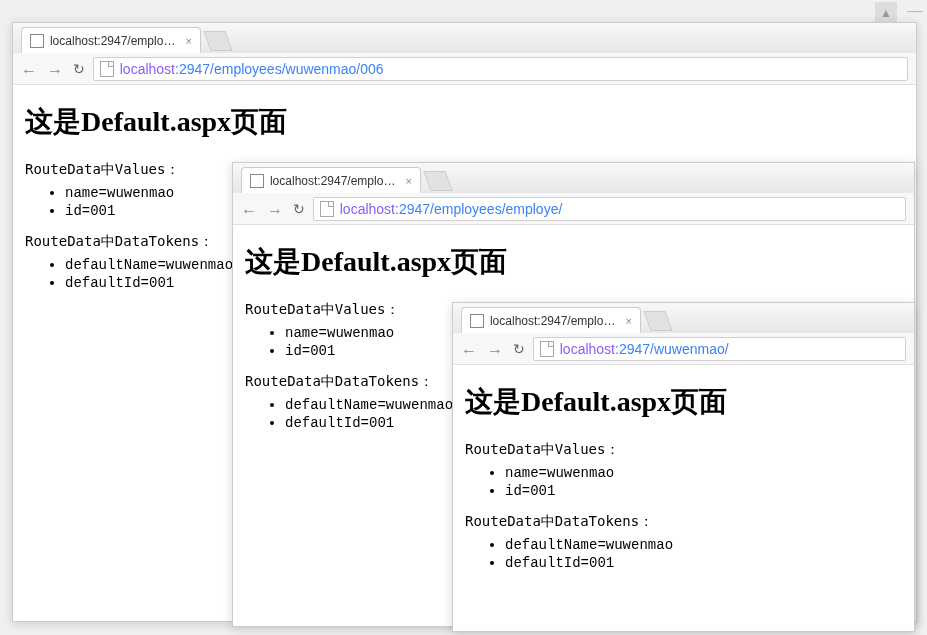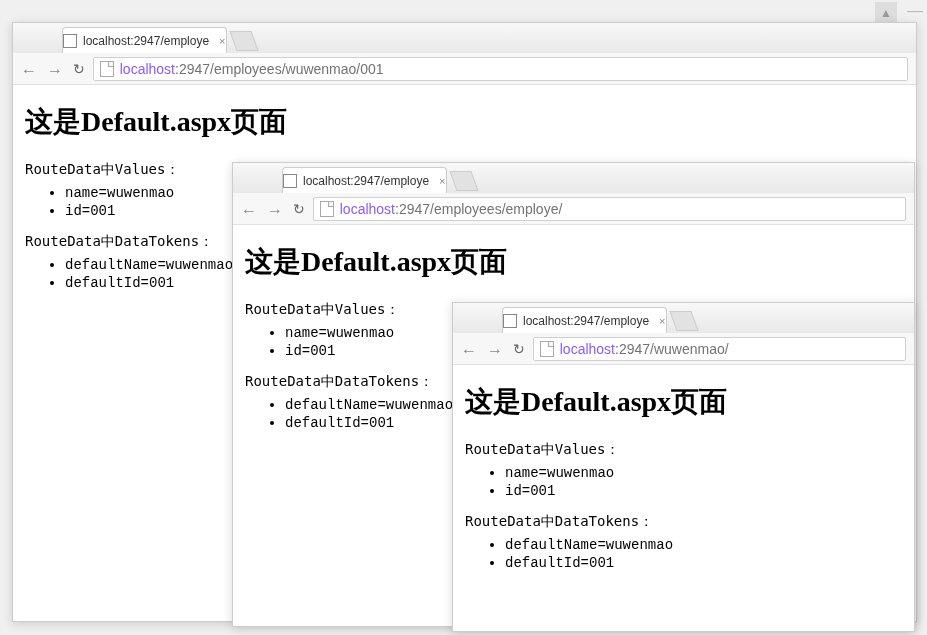--- a/index.html
+++ b/index.html
@@ -28,28 +28,27 @@
       align-items: flex-end;
       padding-left: 8px;
       padding-top: 4px;
     }
     .tab {
       height: 26px;
       background: #fff;
       border: 1px solid #ccc;
       border-bottom: none;
       border-radius: 4px 4px 0 0;
-      padding: 0 0;
+      padding: 0 8px;
       display: flex;
       align-items: center;
       font-size: 12px;
       color: #333;
       max-width: 180px;
       gap: 6px;
-      margin-left: 41px;
     }
     .tab-icon {
       width: 14px;
       height: 14px;
       border: 1px solid #888;
       background: #fff;
       display: flex;
       align-items: center;
       justify-content: center;
       font-size: 7px;
@@ -108,21 +107,21 @@
     .page-icon::after {
       content: "";
       position: absolute;
       top: 0; right: 0;
       width: 4px; height: 4px;
       border-left: 1px solid #aaa;
       border-bottom: 1px solid #aaa;
       background: #f7f7f7;
     }
     .url-host { color: #8b5cf6; }
-    .url-path { color: #737373; }
+    .url-path { color: #3b82f6; }
     .content {
       flex: 1;
       background: #fff;
       padding: 8px 12px;
       font-family: "SimSun", "宋体", serif;
       color: #000;
       overflow: hidden;
     }
     .content h1 {
       font-size: 28px;
@@ -181,21 +180,21 @@
     <div class="new-tab"></div>
   </div>
   <div class="url-bar">
     <div class="nav-controls">
       <span class="nav-arrow">←</span>
       <span class="nav-arrow">→</span>
       <span class="nav-reload">↻</span>
     </div>
     <div class="address-box">
       <span class="page-icon"></span>
-      <span><span class="url-host">localhost</span><span class="url-path">:2947</span><span class="url-path">/employees/wuwenmao/001</span></span>
+      <span><span class="url-host">localhost</span><span class="url-path">:2947</span><span class="url-path">/employees/wuwenmao/006</span></span>
     </div>
   </div>
   <div class="content">
     <h1>这是Default.aspx页面</h1>
     <p>RouteData中Values：</p>
     <ul>
       <li>name=wuwenmao</li>
       <li>id=001</li>
     </ul>
     <p>RouteData中DataTokens：</p>

